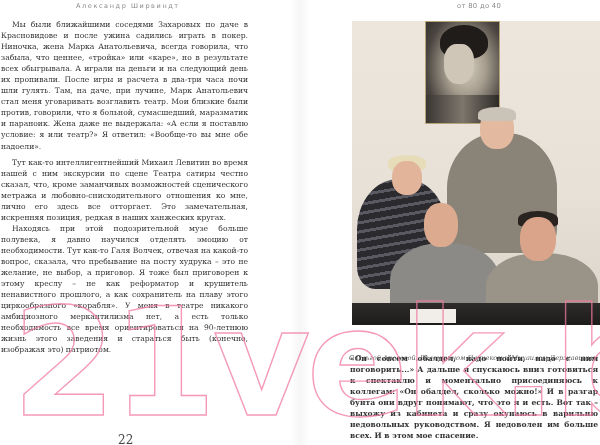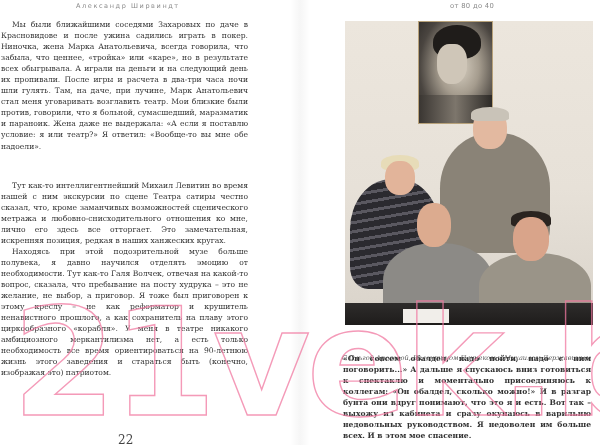--- a/index.html
+++ b/index.html
@@ -5,39 +5,39 @@
     html, body { margin: 0; padding: 0; }
     body {
       width: 600px; height: 445px; overflow: hidden; background: #ffffff;
       position: relative;
       font-family: "DejaVu Serif", "Liberation Serif", serif;
       color: #3a3a3a;
     }
     .spread { position: absolute; inset: 0; }
     .page { position: absolute; top: 0; height: 445px; }
     .page-left { left: 0; width: 300px; }
-    .page-right { left: 293px; width: 300px; }
+    .page-right { left: 300px; width: 300px; }
     .gutter {
       position: absolute; left: 290px; top: 0; width: 20px; height: 445px;
       background: linear-gradient(to right, rgba(0,0,0,0) 0%, rgba(0,0,0,0.035) 50%, rgba(0,0,0,0) 100%);
     }
     .running-head {
       position: absolute; top: 2px;
       font-family: "DejaVu Sans", "Liberation Sans", sans-serif;
       font-size: 6.5px; color: #8a8a8a; letter-spacing: 1.6px;
     }
     .page-left .running-head { left: 76px; text-align: right; }
     .page-right .running-head { left: 157px; letter-spacing: 0.3px; font-size: 6.8px; }
     .body-text {
       position: absolute; font-size: 7.6px; line-height: 11.05px;
       text-align: justify; color: #333;
     }
     .page-left .body-text { left: 1px; top: 19px; width: 247px; }
     .body-text p { margin: 0; text-indent: 11px; }
-    .body-text p.gap { margin-top: 28px; }
+    .body-text p.gap { margin-top: 5px; }
     .folio {
       position: absolute; top: 433px; font-size: 12px; color: #444;
       font-family: "DejaVu Serif", "Liberation Serif", serif;
     }
     .page-left .folio { left: 118px; }
     .page-right .folio { left: 170px; margin-top: 44px; }
 
     .photo {
       position: absolute; left: 52px; top: 21px; width: 248px; height: 304px;
       overflow: hidden;

